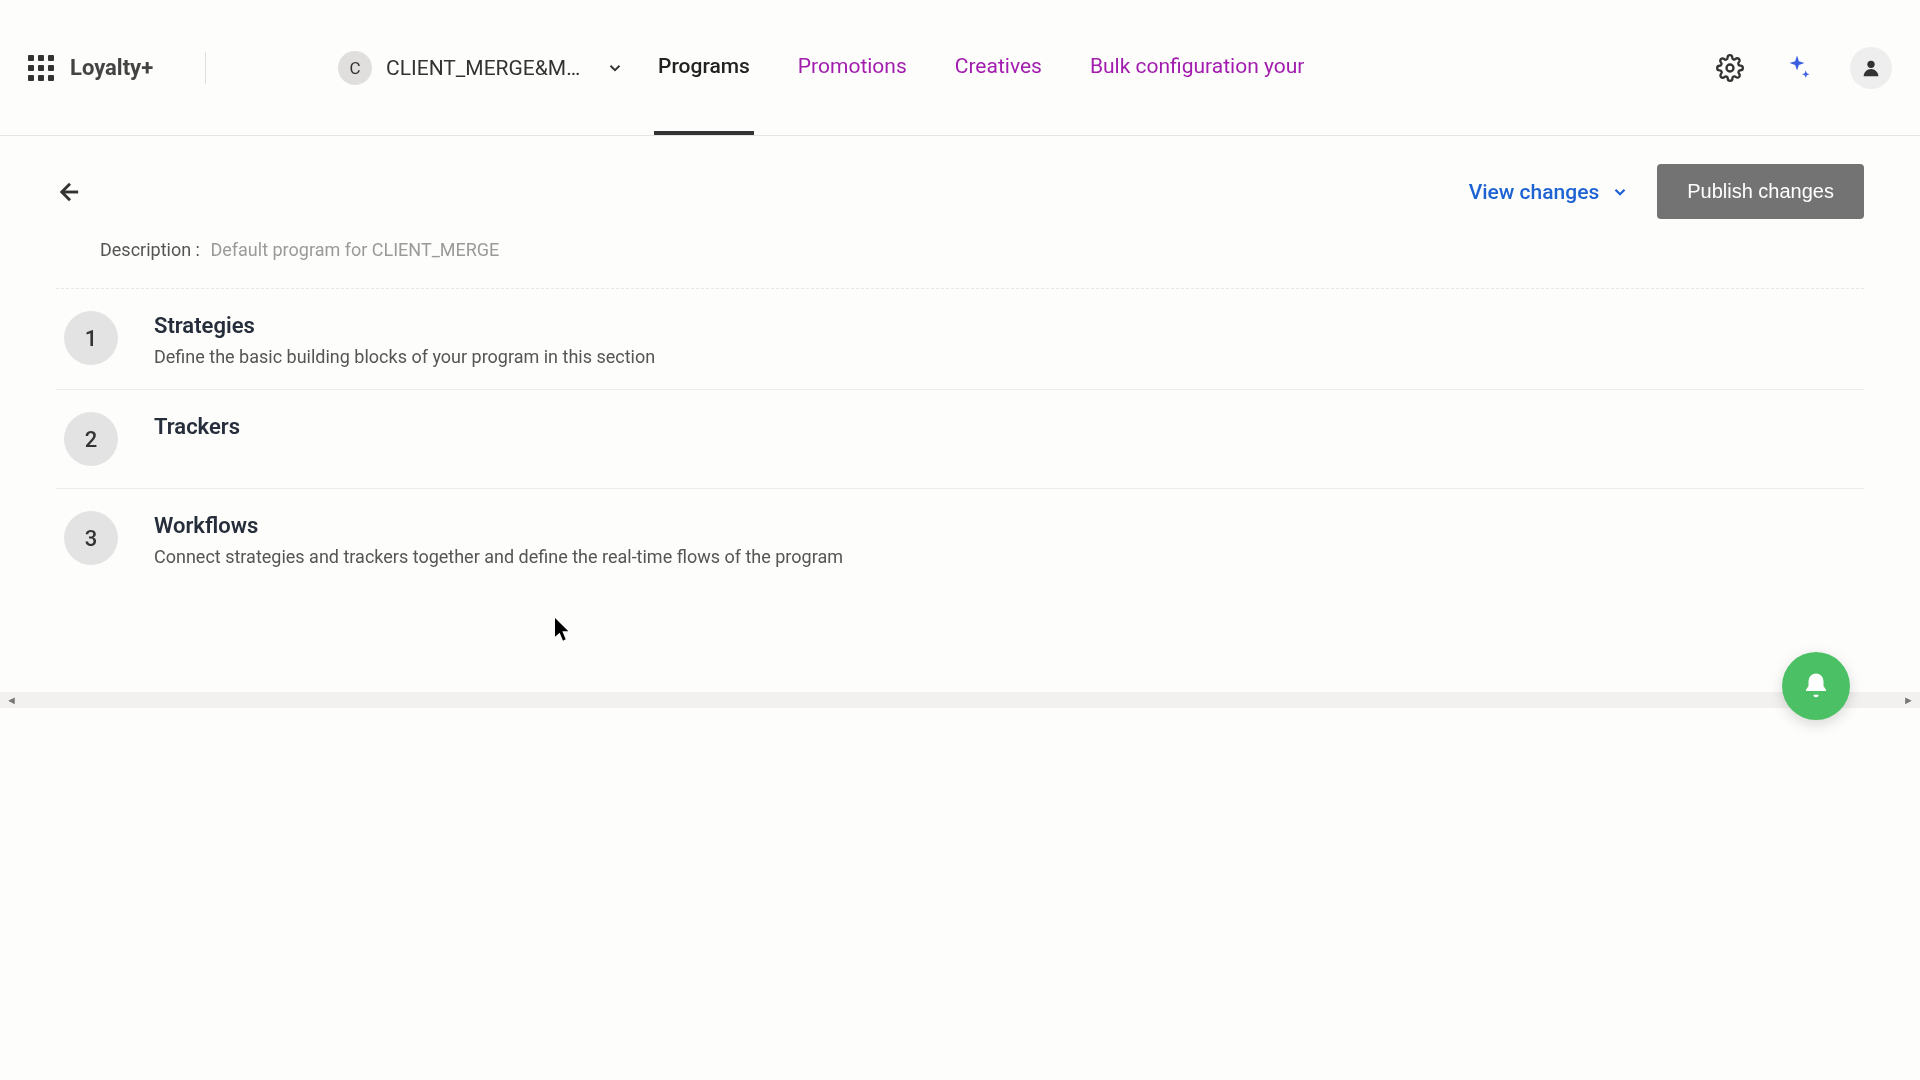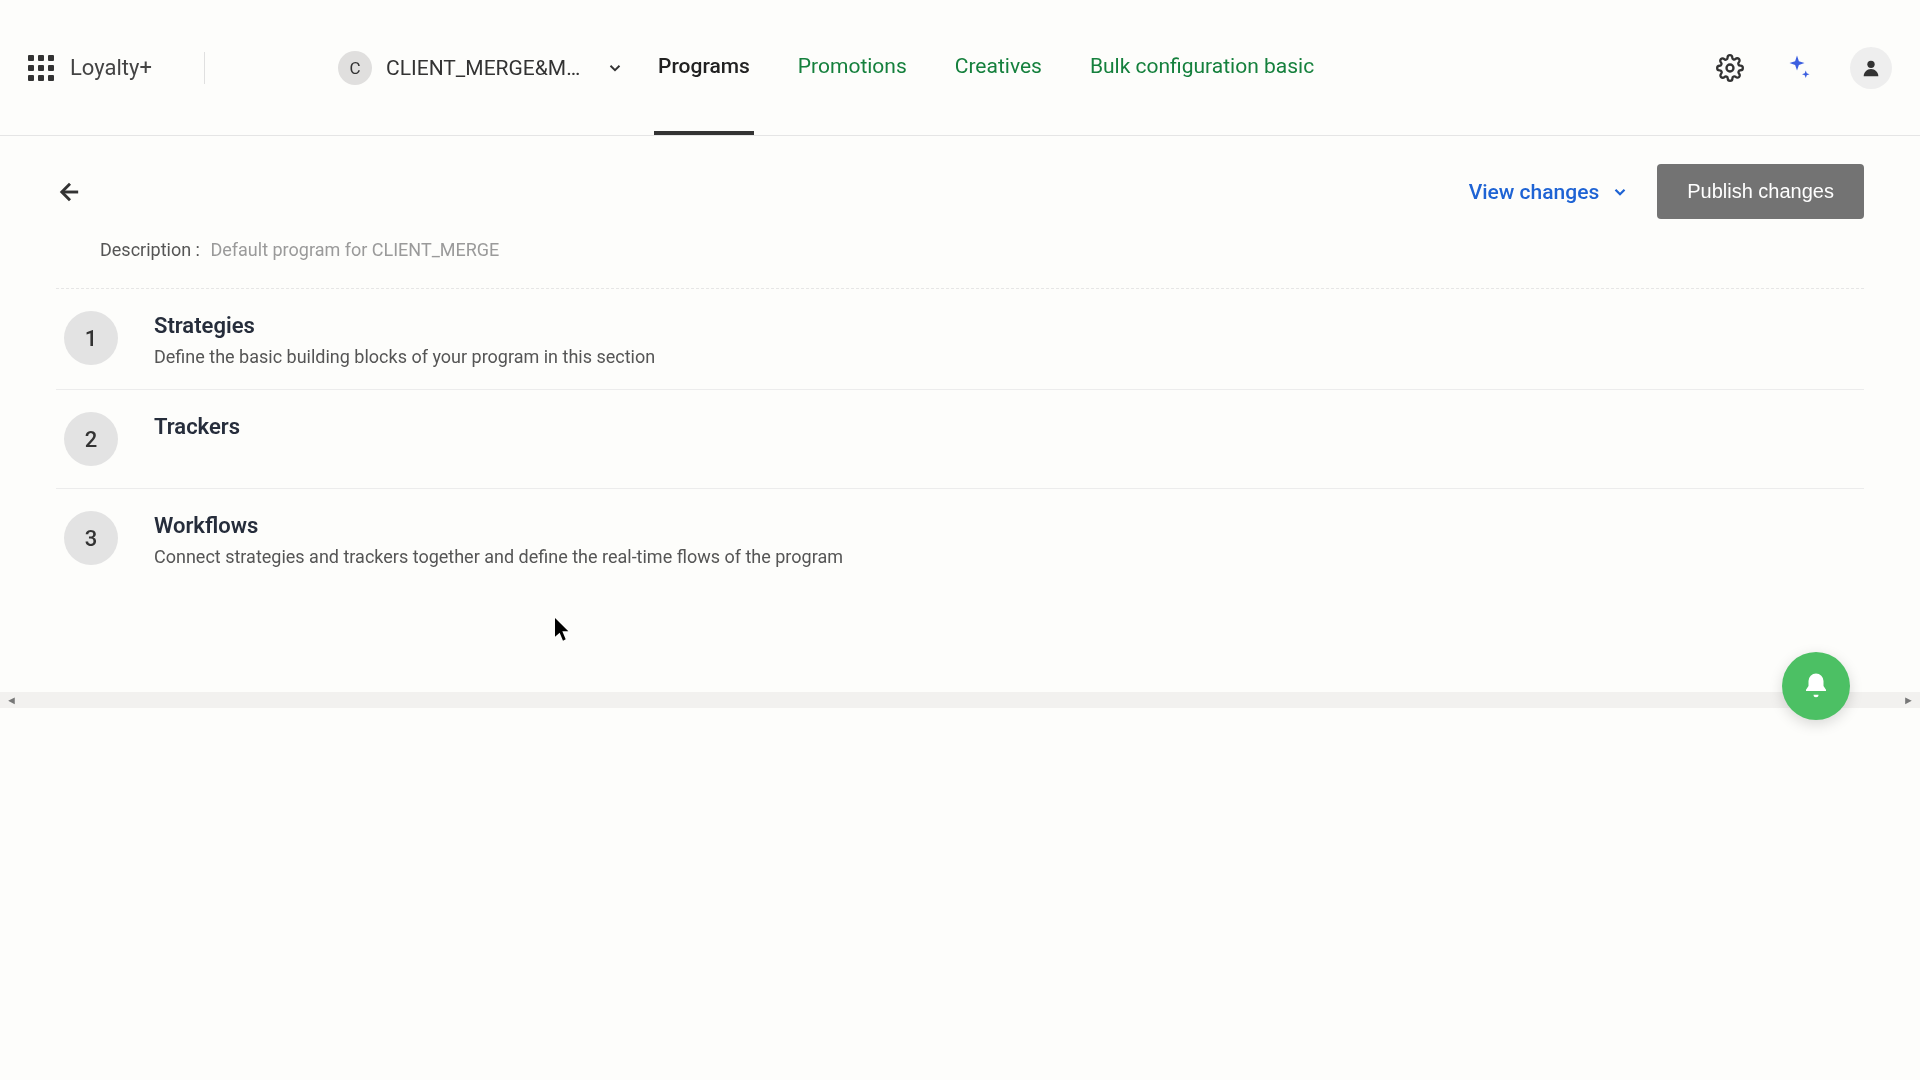--- a/index.html
+++ b/index.html
@@ -20,41 +20,41 @@
   min-width: 280px;
 }
 .apps-icon {
   display: grid;
   grid-template-columns: repeat(3, 6px);
   grid-template-rows: repeat(3, 6px);
   gap: 4px;
   cursor: pointer;
 }
 .apps-icon span { background: #333; border-radius: 1px; display: block; }
-.logo-text { font-size: 22px; color: #444; font-weight: 400; }
+.logo-text { font-size: 22px; color: #444; font-weight: 700; }
 .divider { width: 1px; height: 32px; background: #e0e0e0; margin-left: 36px; }
 
 .client-selector {
   display: flex;
   align-items: center;
   gap: 14px;
   margin-left: 30px;
   cursor: pointer;
 }
 .client-badge {
   width: 34px; height: 34px; border-radius: 50%; background: #e0dfde;
   display: flex; align-items: center; justify-content: center;
   font-size: 17px; color: #333;
 }
 .client-name { font-size: 21px; color: #333; max-width: 200px; white-space: nowrap; overflow: hidden; text-overflow: ellipsis; }
 .chevron { margin-left: 6px; }
 
 .nav-tabs { display: flex; gap: 40px; margin-left: 30px; height: 100%; align-items: flex-end; }
 .nav-tab {
-  font-size: 21px; color: #15803d; cursor: pointer; height: 100%;
+  font-size: 21px; color: #a21caf; cursor: pointer; height: 100%;
   display: flex; align-items: center; border-bottom: 4px solid transparent;
   padding: 0 4px;
 }
 .nav-tab.active { color: #222; border-bottom-color: #333; font-weight: 500; }
 
 .header-right {
   margin-left: auto; display: flex; align-items: center; gap: 38px;
 }
 .icon-btn {
   width: 42px; height: 42px; border-radius: 50%; background: #eeeeee;
@@ -139,21 +139,21 @@
       <svg width="18" height="18" viewBox="0 0 24 24" fill="none" stroke="#333" stroke-width="2.5">
           <polyline points="6 9 12 15 18 9"></polyline>
         </svg>
     </span>
   </div>
 
   <div class="nav-tabs">
     <div class="nav-tab active">Programs</div>
     <div class="nav-tab">Promotions</div>
     <div class="nav-tab">Creatives</div>
-    <div class="nav-tab">Bulk configuration basic</div>
+    <div class="nav-tab">Bulk configuration your</div>
   </div>
 
   <div class="header-right">
     <span>
       <svg width="28" height="28" viewBox="0 0 24 24" fill="none" stroke="#333" stroke-width="2">
         <circle cx="12" cy="12" r="3"></circle>
         <path d="M19.4 15a1.65 1.65 0 0 0 .33 1.82l.06.06a2 2 0 1 1-2.83 2.83l-.06-.06a1.65 1.65 0 0 0-1.82-.33 1.65 1.65 0 0 0-1 1.51V21a2 2 0 0 1-4 0v-.09a1.65 1.65 0 0 0-1-1.51 1.65 1.65 0 0 0-1.82.33l-.06.06a2 2 0 1 1-2.83-2.83l.06-.06a1.65 1.65 0 0 0 .33-1.82 1.65 1.65 0 0 0-1.51-1H3a2 2 0 0 1 0-4h.09a1.65 1.65 0 0 0 1.51-1 1.65 1.65 0 0 0-.33-1.82l-.06-.06a2 2 0 1 1 2.83-2.83l.06.06a1.65 1.65 0 0 0 1.82.33h0a1.65 1.65 0 0 0 1-1.51V3a2 2 0 0 1 4 0v.09a1.65 1.65 0 0 0 1 1.51 1.65 1.65 0 0 0 1.82-.33l.06-.06a2 2 0 1 1 2.83 2.83l-.06.06a1.65 1.65 0 0 0-.33 1.82v0a1.65 1.65 0 0 0 1.51 1H21a2 2 0 0 1 0 4h-.09a1.65 1.65 0 0 0-1.51 1z"></path>
       </svg>
     </span>
     <span class="sparkle-icon">

